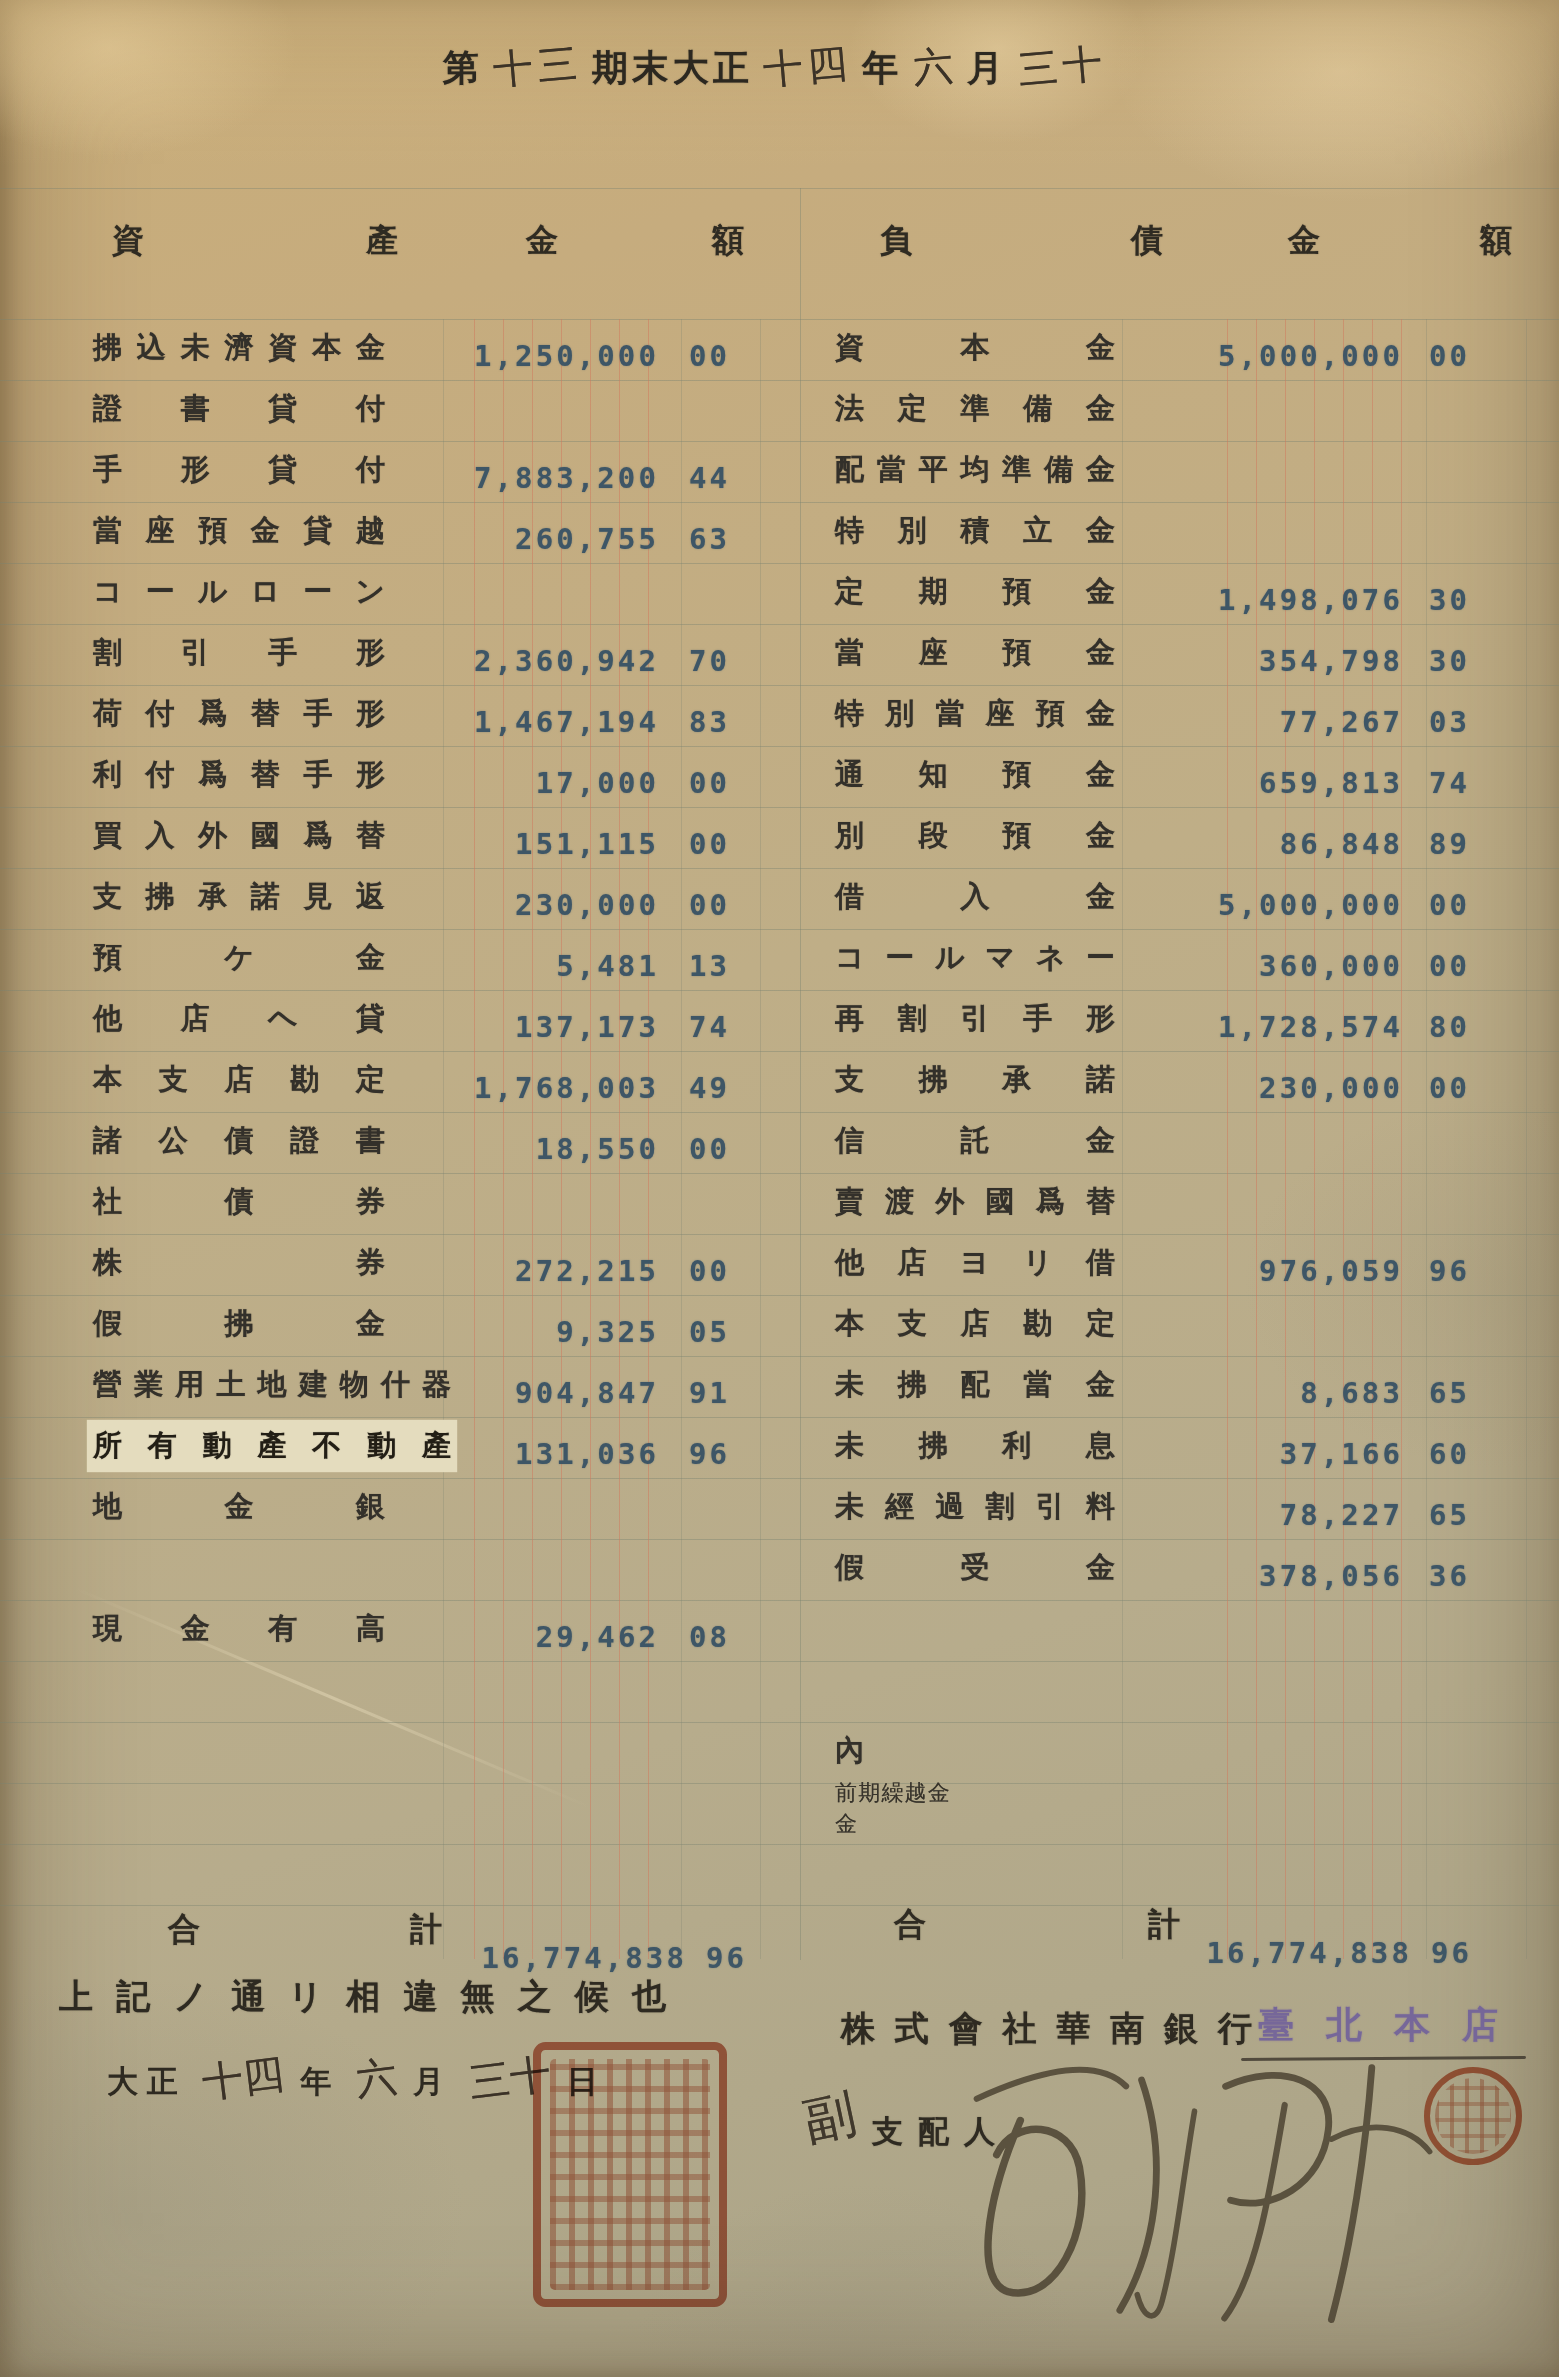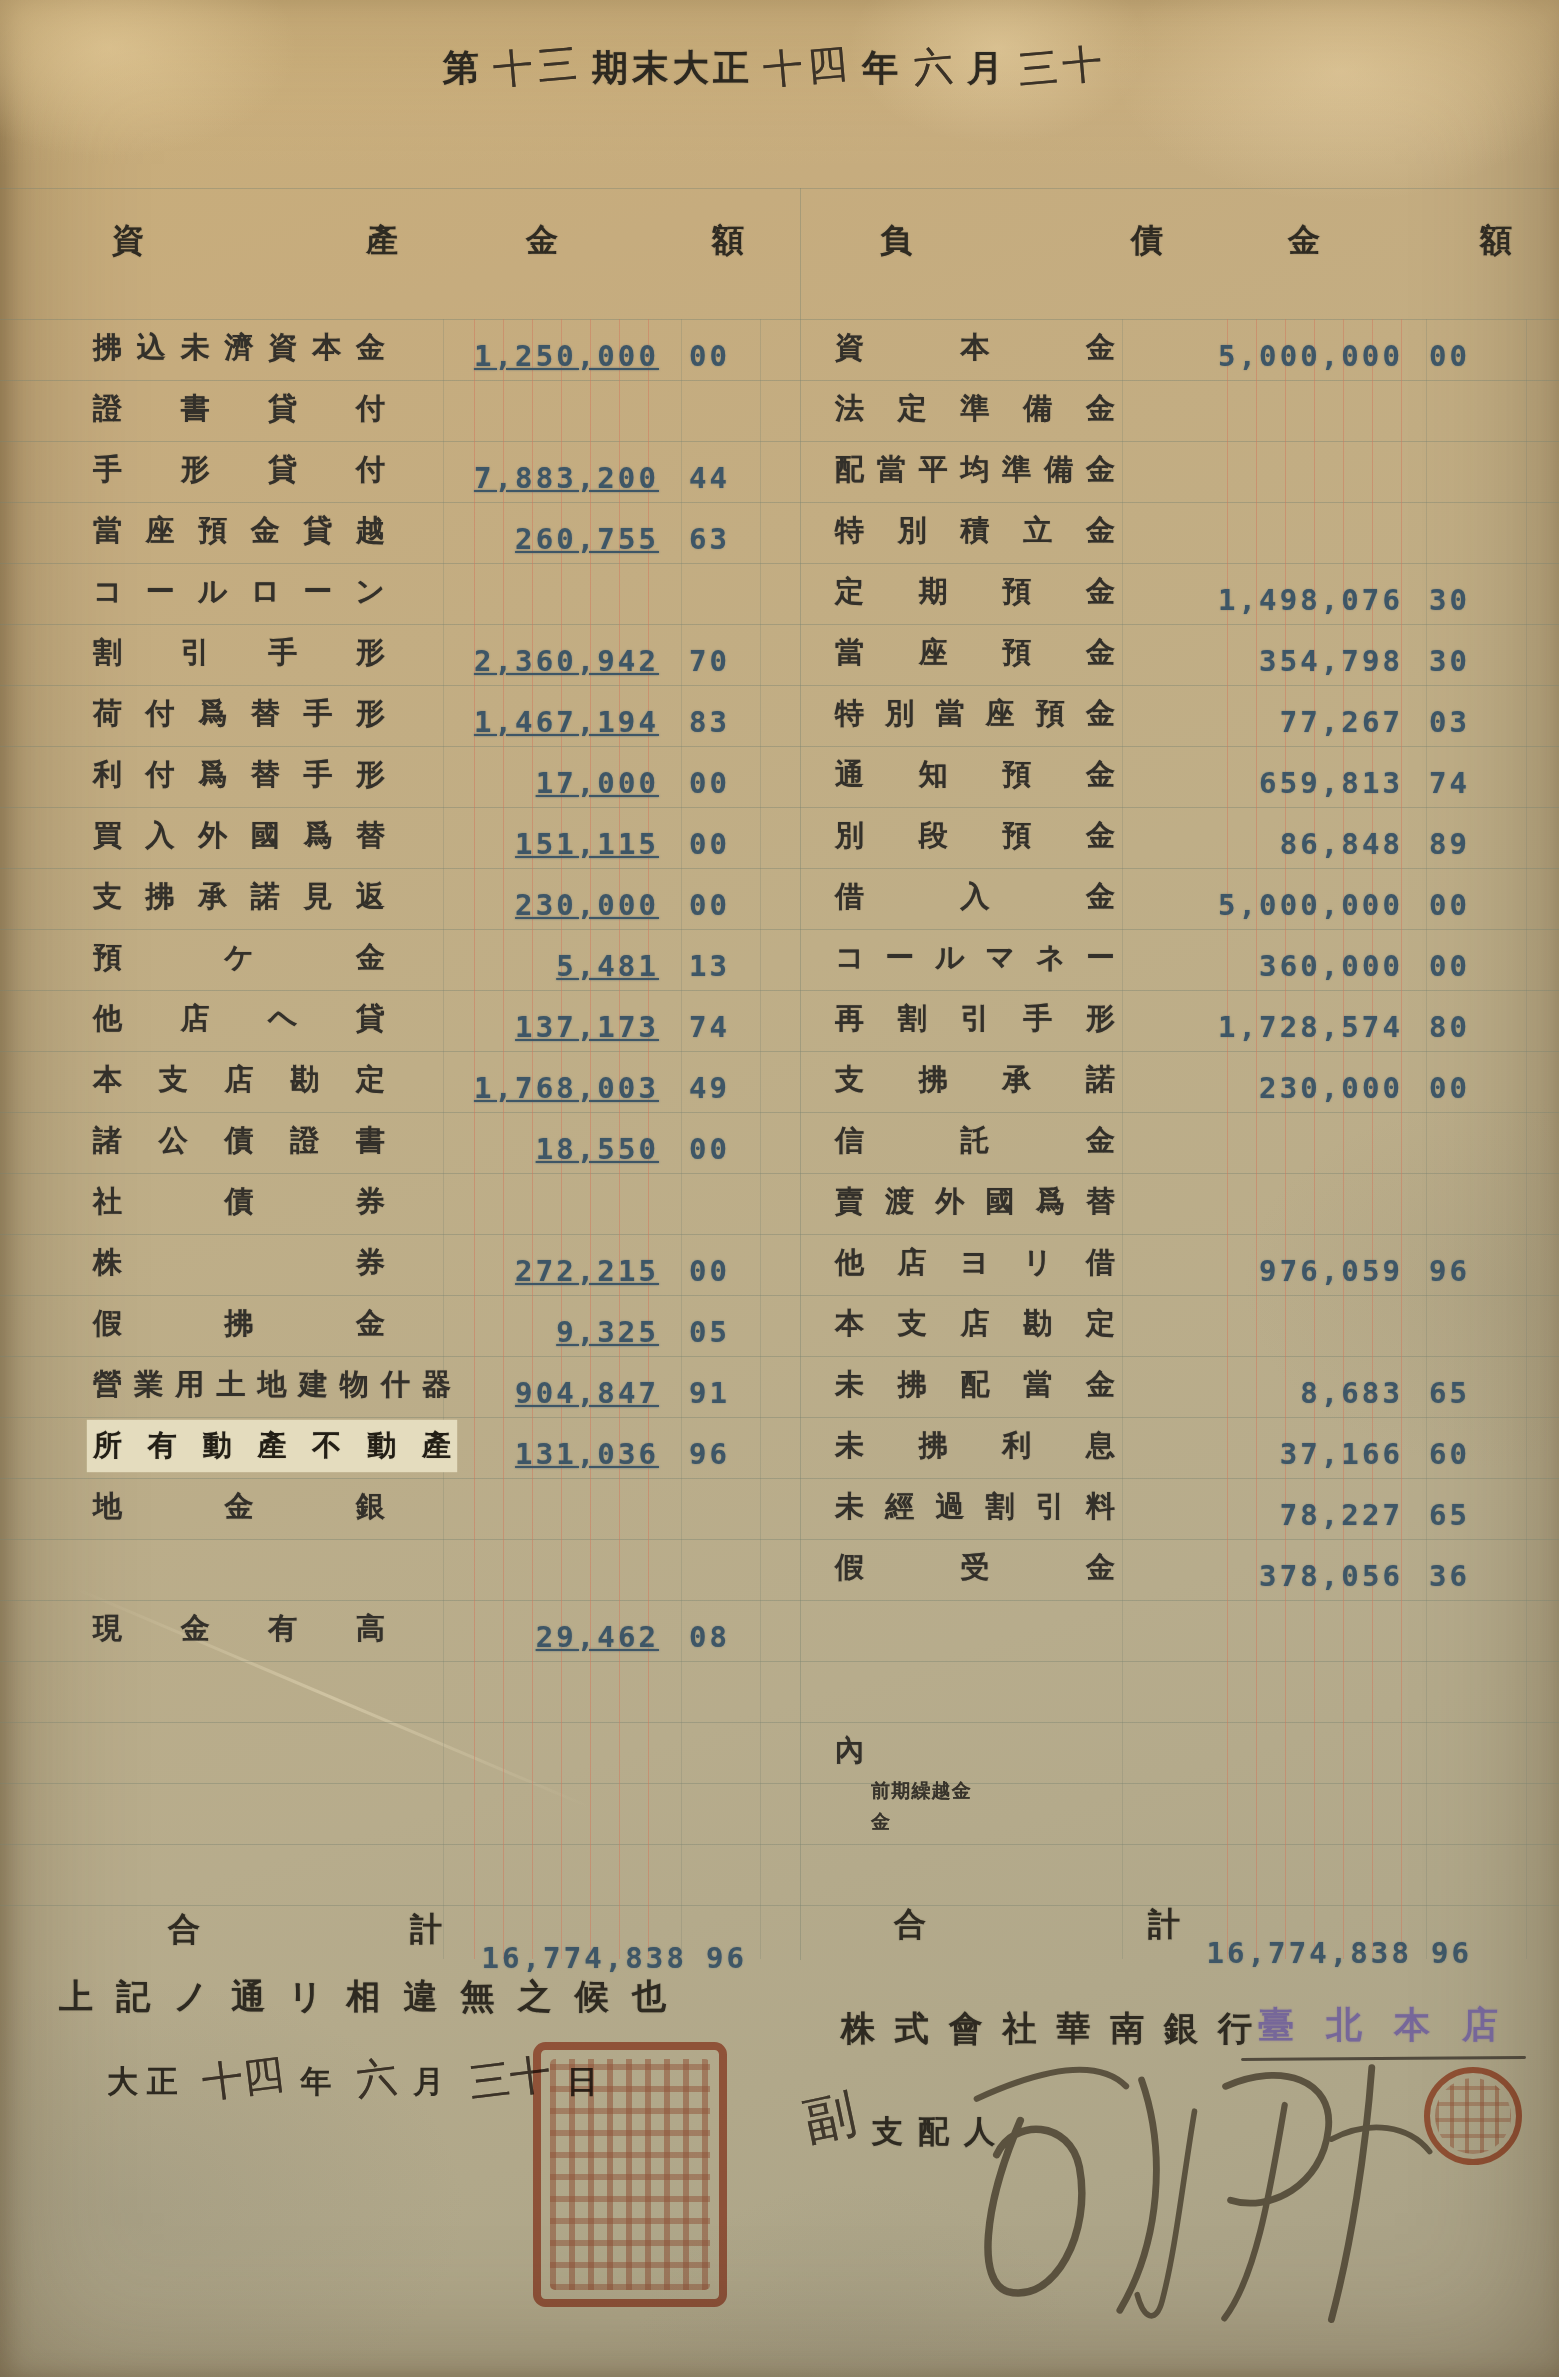--- a/index.html
+++ b/index.html
@@ -45,26 +45,26 @@
   .rlabel{position:absolute;top:8.7px;font-size:29px;font-weight:600;color:#33302a;text-shadow:0 0 0.9px rgba(51,48,42,.55);}
   .rows-host.left  .rlabel{left:93px;width:292px;}
   .rows-host.right .rlabel{left:34px;width:280px;}
   .trow.wide .rlabel{width:358px;}
   .trow.compact .rlabel{display:block;width:auto;letter-spacing:5px;}
   .trow.highlight .rlabel{background:#e4dcbe;box-shadow:0 0 0 6.2px #e4dcbe;color:#221e15;font-weight:800;}
   .amt{font-family:"DejaVu Sans Mono","Liberation Mono",monospace;font-weight:700;font-size:29px;color:#3e5666;
     letter-spacing:3.1px;text-shadow:0 0 1.6px rgba(62,86,102,.55);}
   .ramount{position:absolute;top:20px;text-align:right;}
   .rsen{position:absolute;top:20px;text-align:left;}
-  .rows-host.left  .ramount{left:345px;width:314px;text-decoration:underline;}
+  .rows-host.left  .ramount{left:345px;width:314px;}
   .rows-host.left  .rsen{left:689px;width:70px;}
   .rows-host.right .ramount{left:310px;width:292px;}
   .rows-host.right .rsen{left:628px;width:62px;}
 
-  .carryover{position:absolute;font-size:19px;font-weight:700;color:#37332b;letter-spacing:1.2px;text-shadow:0 0 0.6px rgba(55,51,43,.6);margin-left:36px;}
+  .carryover{position:absolute;font-size:22px;font-weight:400;color:#37332b;letter-spacing:1.2px;text-shadow:0 0 0.6px rgba(55,51,43,.6);}
 
   
   .total-label{position:absolute;font-size:32px;font-weight:700;text-shadow:0 0 1.2px rgba(47,43,34,.5);}
   .total-main{position:absolute;text-align:right;}
   .total-sen{position:absolute;}
   .attest{position:absolute;left:59px;top:1974px;width:607px;font-size:34px;font-weight:700;color:#2e2a21;text-shadow:0 0 1.2px rgba(46,42,33,.55);}
   .dateline{position:absolute;left:107px;top:2051px;display:flex;align-items:baseline;font-size:31px;font-weight:700;color:#2e2a21;}
   .dateline .print{letter-spacing:8.7px;}
   .dateline .hand{font-size:41px;margin:0 16px;transform:rotate(-7deg);font-weight:400;}
   .company{position:absolute;left:841px;top:2006px;width:411px;font-size:34px;font-weight:700;color:#2e2a21;text-shadow:0 0 1.2px rgba(46,42,33,.55);}

